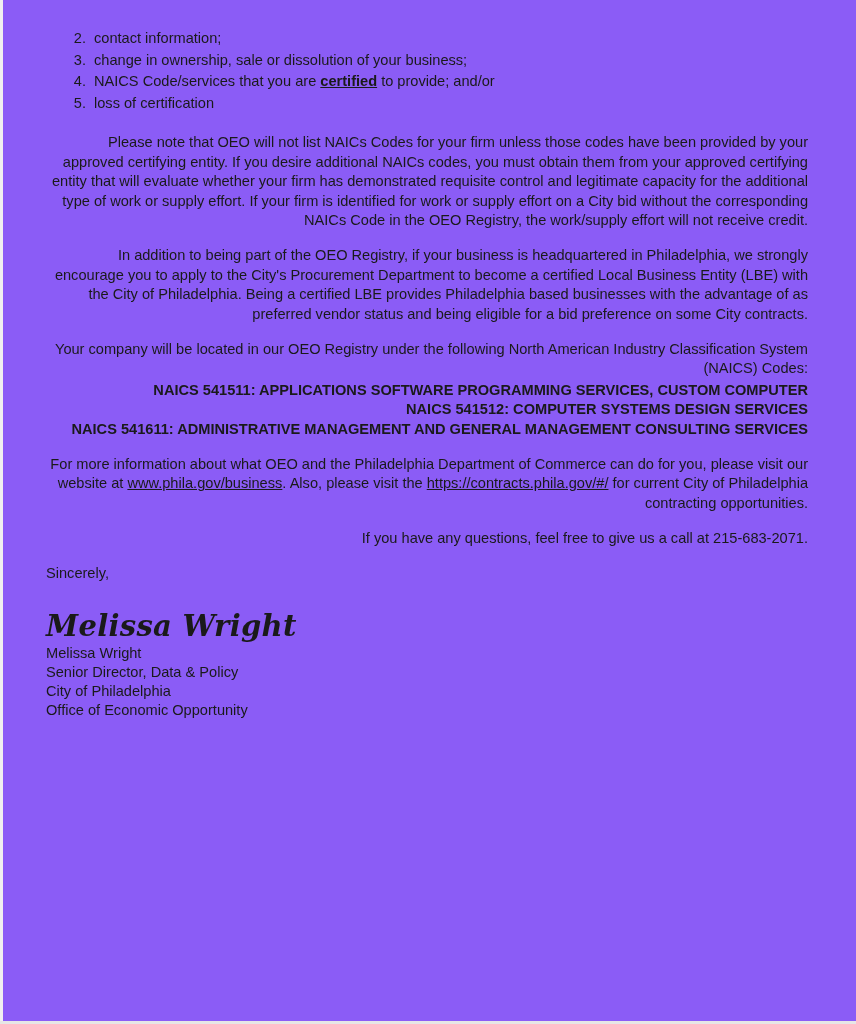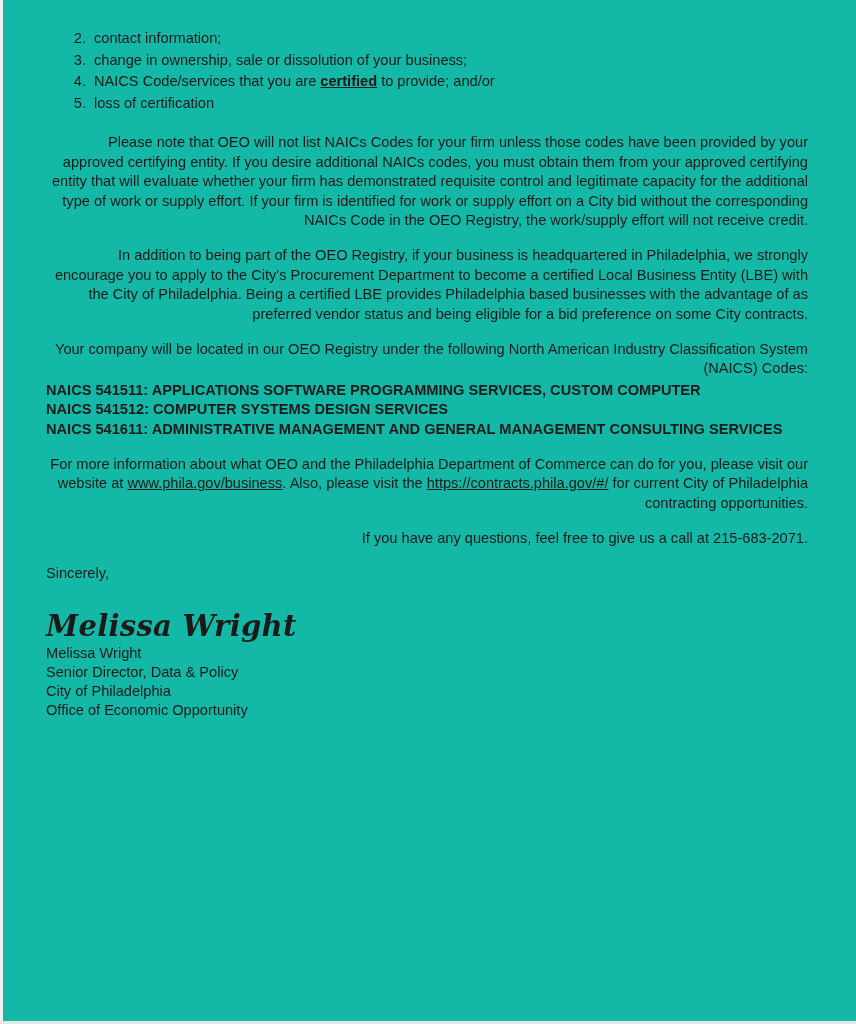--- a/index.html
+++ b/index.html
@@ -11,21 +11,21 @@
     width: 856px;
     height: 1024px;
     font-family: "Liberation Sans", sans-serif;
     color: #1a1a1a;
     position: relative;
     overflow: hidden;
   }
   .page {
     width: 856px;
     height: 1024px;
-    background: #14b8a6;
+    background: #8b5cf6;
     box-sizing: border-box;
     padding: 28px 48px 0 46px;
     position: relative;
   }
   .edge-left {
     position: absolute;
     left: 0; top: 0; bottom: 0;
     width: 3px;
     background: #f0f0f0;
   }
@@ -59,20 +59,21 @@
   p.para.first {
     margin-top: 19px;
   }
   .naics-block {
     margin-top: 2px;
   }
   .naics-line {
     font-size: 14.6px;
     font-weight: bold;
     line-height: 1.345;
+    text-align: right;
   }
   a.link {
     color: #1a1a1a;
     text-decoration: underline;
   }
   .sig-script {
     font-family: "DejaVu Serif", serif;
     font-style: italic;
     font-weight: bold;
     font-size: 29px;

